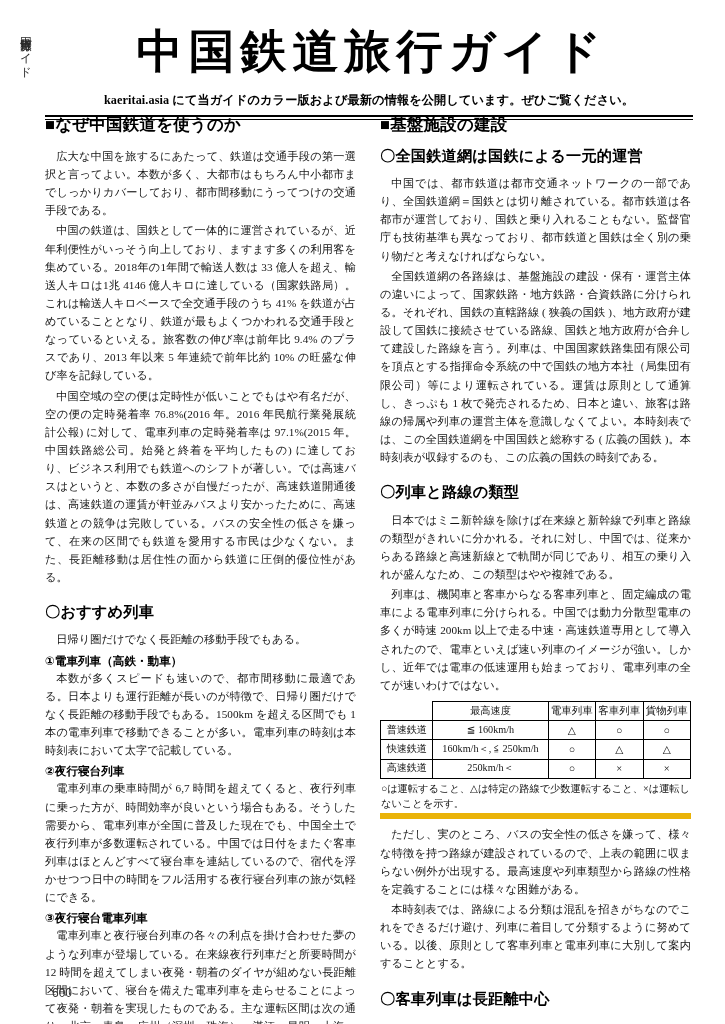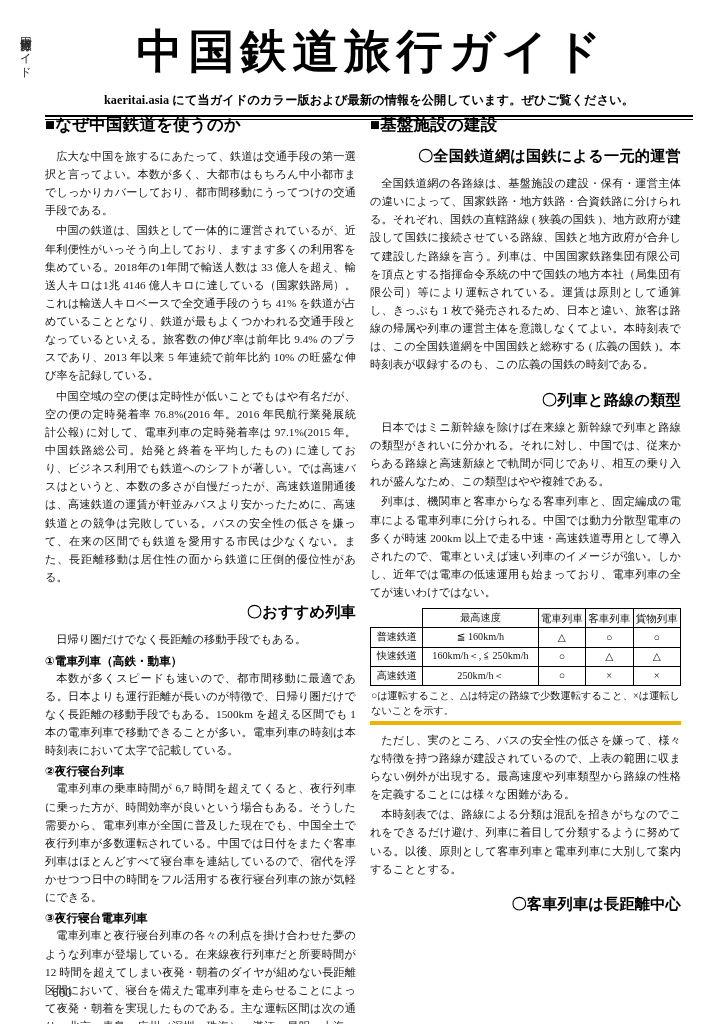--- a/index.html
+++ b/index.html
@@ -73,21 +73,21 @@
   }
 
   
   .columns {
     position: absolute;
     left: 45px;
     top: 115px;
     width: 648px;
     height: 855px;
     display: flex;
-    gap: 14px;
+    gap: 24px;
   }
   .col {
     width: 311px;
     flex: 0 0 311px;
   }
 
   
   .h-square {
     font-family: "Liberation Sans", "DejaVu Sans", sans-serif;
     font-weight: bold;
@@ -98,21 +98,20 @@
     letter-spacing: 0.2px;
   }
   .h-circle {
     font-family: "Liberation Sans", "DejaVu Sans", sans-serif;
     font-weight: bold;
     font-size: 15.2px;
     line-height: 1.2;
     color: #000;
     margin: 17px 0 9px 0;
     letter-spacing: 0.2px;
-    text-align: right;
   }
   .h-circle.first { margin-top: 10px; }
   .h-num {
     font-family: "Liberation Sans", "DejaVu Sans", sans-serif;
     font-weight: bold;
     font-size: 11.6px;
     line-height: 1.3;
     color: #000;
     margin: 4px 0 1px 0;
   }
@@ -161,21 +160,21 @@
   }
   .type-table .speed { width: 126px; }
   .type-table .mark { width: 43px; font-size: 10.5px; }
   .table-note {
     font-family: "Liberation Serif", "DejaVu Serif", serif;
     font-size: 10.2px;
     line-height: 1.5;
     text-align: justify;
     margin: 0 0 6px 0;
     padding: 2px 1px 2px 1px;
-    border-bottom: 4px solid #eab308;
+    border-bottom: 6px solid #eab308;
     color: #111;
   }
 
   
   .page-number {
     position: absolute;
     left: 52px;
     bottom: 24px;
     font-family: "Liberation Sans", "DejaVu Sans", sans-serif;
     font-size: 12px;
@@ -219,20 +218,21 @@
       <p class="body">電車列車と夜行寝台列車の各々の利点を掛け合わせた夢のような列車が登場している。在来線夜行列車だと所要時間が 12 時間を超えてしまい夜発・朝着のダイヤが組めない長距離区間において、寝台を備えた電車列車を走らせることによって夜発・朝着を実現したものである。主な運転区間は次の通り。北京〜青島・広州（深圳・珠海）・湛江、昆明、上海〜深圳（広州・珠海）。</p>
 
     </div>
 
     <div class="col">
 
       <h2 class="h-square">■基盤施設の建設</h2>
 
       <h3 class="h-circle first">〇全国鉄道網は国鉄による一元的運営</h3>
 
+      <p class="body">中国では、都市鉄道は都市交通ネットワークの一部であり、全国鉄道網＝国鉄とは切り離されている。都市鉄道は各都市が運営しており、国鉄と乗り入れることもない。監督官庁も技術基準も異なっており、都市鉄道と国鉄は全く別の乗り物だと考えなければならない。</p>
       <p class="body">全国鉄道網の各路線は、基盤施設の建設・保有・運営主体の違いによって、国家鉄路・地方鉄路・合資鉄路に分けられる。それぞれ、国鉄の直轄路線 ( 狭義の国鉄 )、地方政府が建設して国鉄に接続させている路線、国鉄と地方政府が合弁して建設した路線を言う。列車は、中国国家鉄路集団有限公司を頂点とする指揮命令系統の中で国鉄の地方本社（局集団有限公司）等により運転されている。運賃は原則として通算し、きっぷも 1 枚で発売されるため、日本と違い、旅客は路線の帰属や列車の運営主体を意識しなくてよい。本時刻表では、この全国鉄道網を中国国鉄と総称する ( 広義の国鉄 )。本時刻表が収録するのも、この広義の国鉄の時刻である。</p>
 
       <h3 class="h-circle">〇列車と路線の類型</h3>
 
       <p class="body">日本ではミニ新幹線を除けば在来線と新幹線で列車と路線の類型がきれいに分かれる。それに対し、中国では、従来からある路線と高速新線とで軌間が同じであり、相互の乗り入れが盛んなため、この類型はやや複雑である。</p>
       <p class="body">列車は、機関車と客車からなる客車列車と、固定編成の電車による電車列車に分けられる。中国では動力分散型電車の多くが時速 200km 以上で走る中速・高速鉄道専用として導入されたので、電車といえば速い列車のイメージが強い。しかし、近年では電車の低速運用も始まっており、電車列車の全てが速いわけではない。</p>
 
       <table class="type-table">
         <thead>
           <tr>

